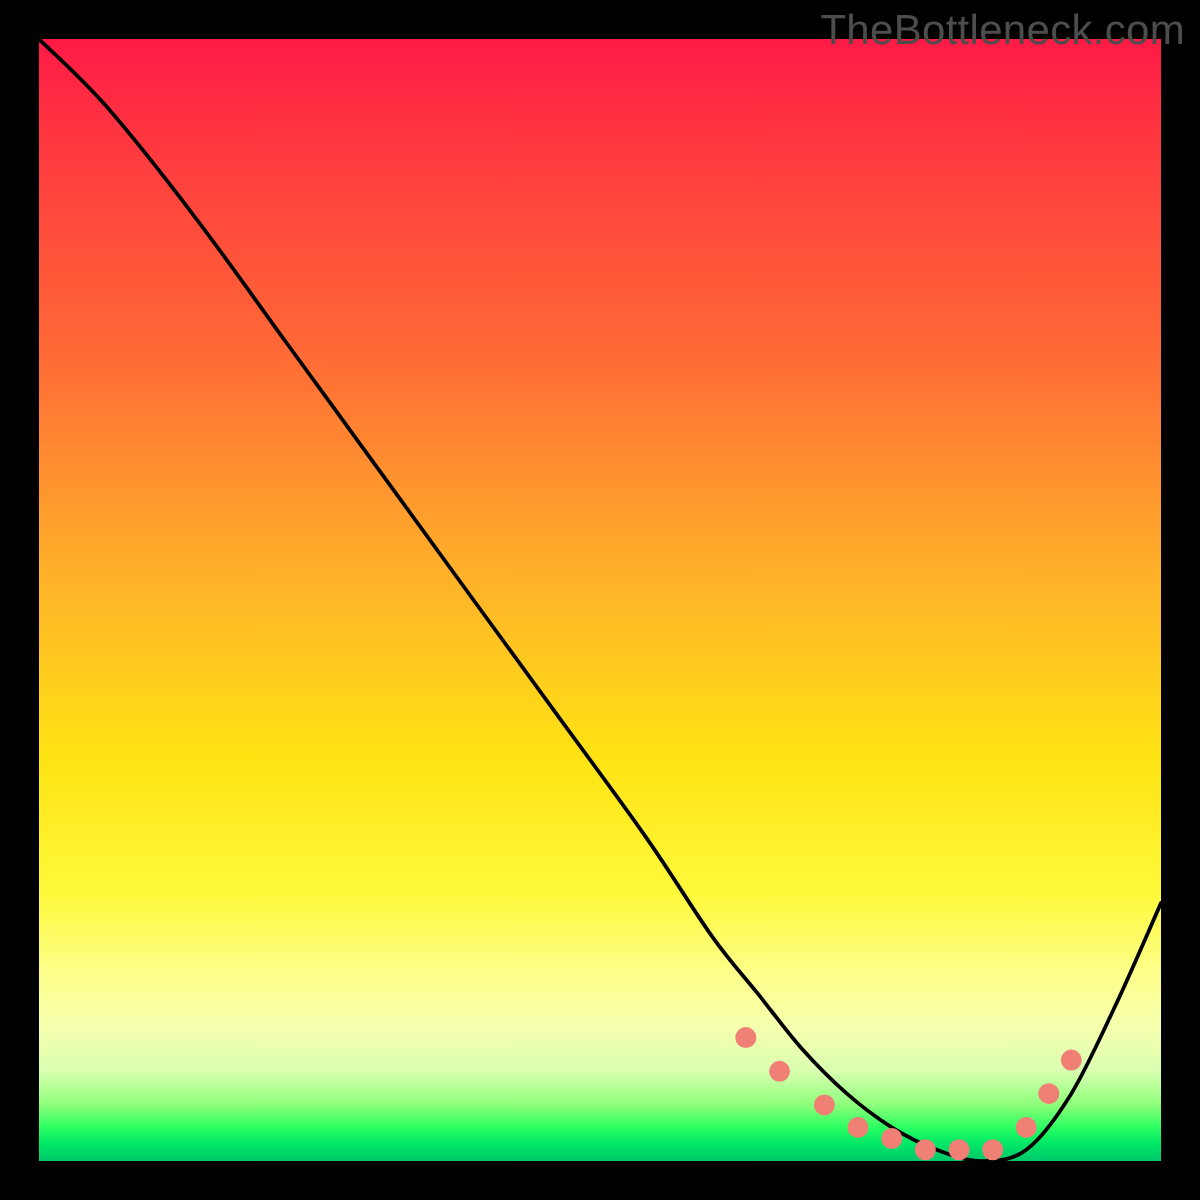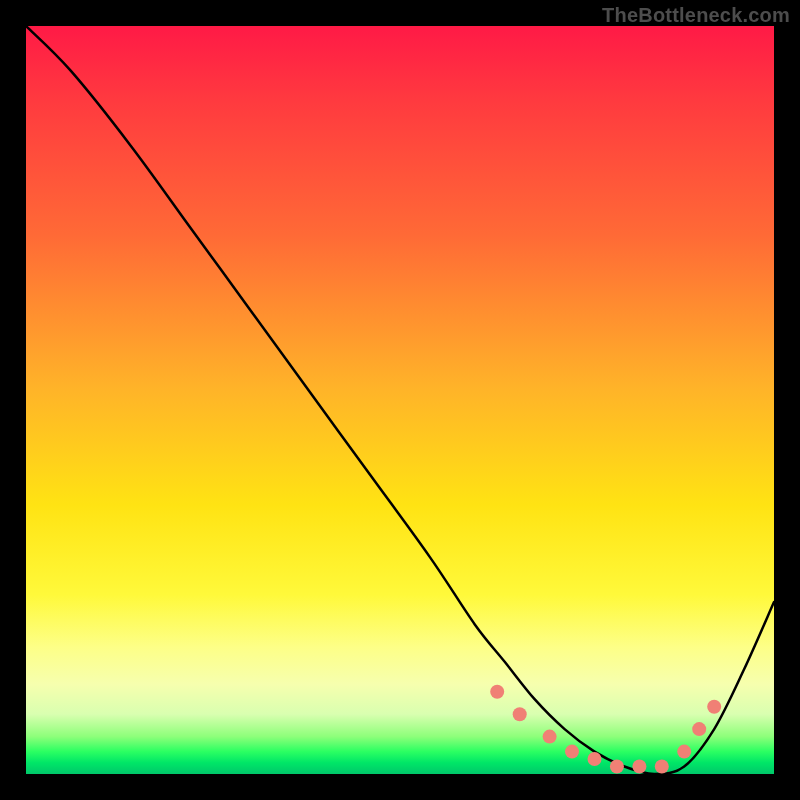--- a/index.html
+++ b/index.html
@@ -47,22 +47,22 @@
     left: 0;
     top: 0;
     width: 748px;
     height: 748px;
   }
   .watermark {
     position: absolute;
     top: 4px;
     right: 10px;
     color: #4d4d4d;
-    font-size: 20px;
-    font-weight: 700;
+    font-size: 28px;
+    font-weight: 400;
     letter-spacing: 0.2px;
     user-select: none;
   }
 </style>
 </head>
 <body>
 
 <div class="frame">
   <div class="plot">
     <svg class="curve" viewBox="0 0 748 748">

